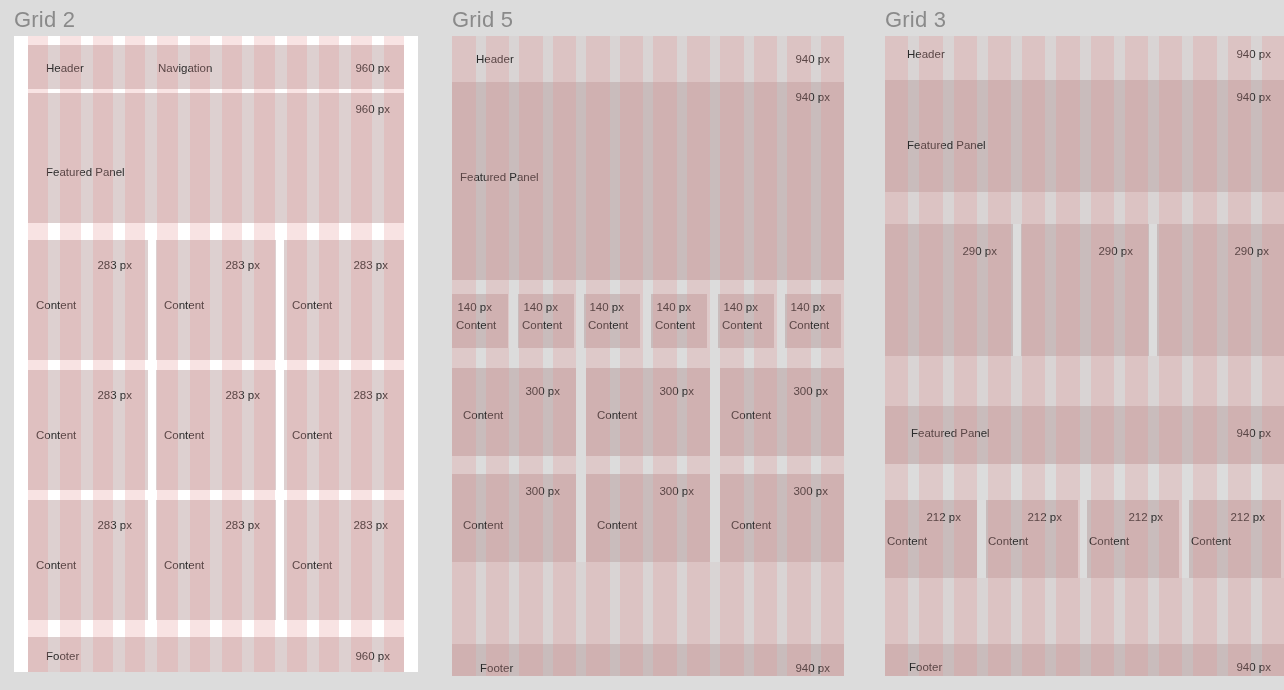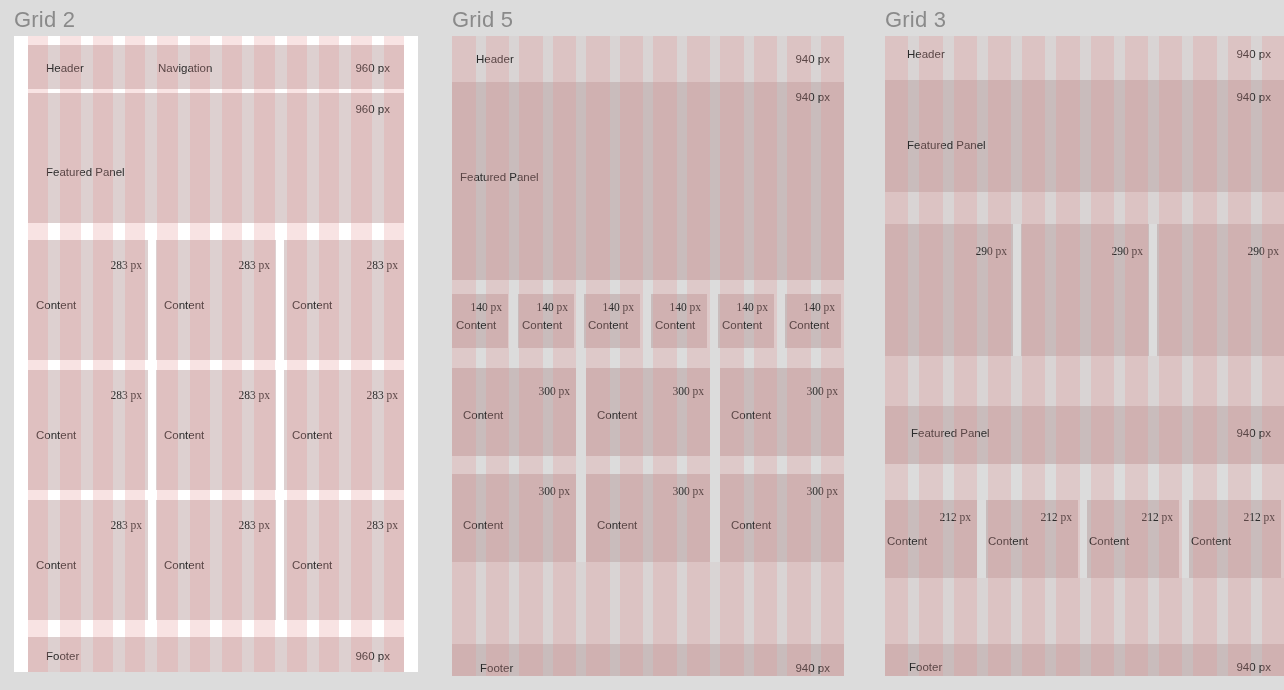--- a/index.html
+++ b/index.html
@@ -83,21 +83,21 @@
   .block .lbl {
     position: absolute;
     font-size: 11.5px;
     color: #2b2b2b;
     line-height: 14px;
     white-space: nowrap;
   }
   .lbl.left  { left: 18px; }
   .lbl.right { right: 14px; }
   .lbl.leftpad { left: 8px; }
-  .lbl.rightpad { right: 6px; font-family: Liberation Serif, serif; }
+  .lbl.rightpad { right: 16px; }
 </style>
 </head>
 <body>
 
 <div id="board">
 
   <section class="panel" id="panel1">
     <div class="panel-title">Grid 2</div>
 
     <div class="canvas">

